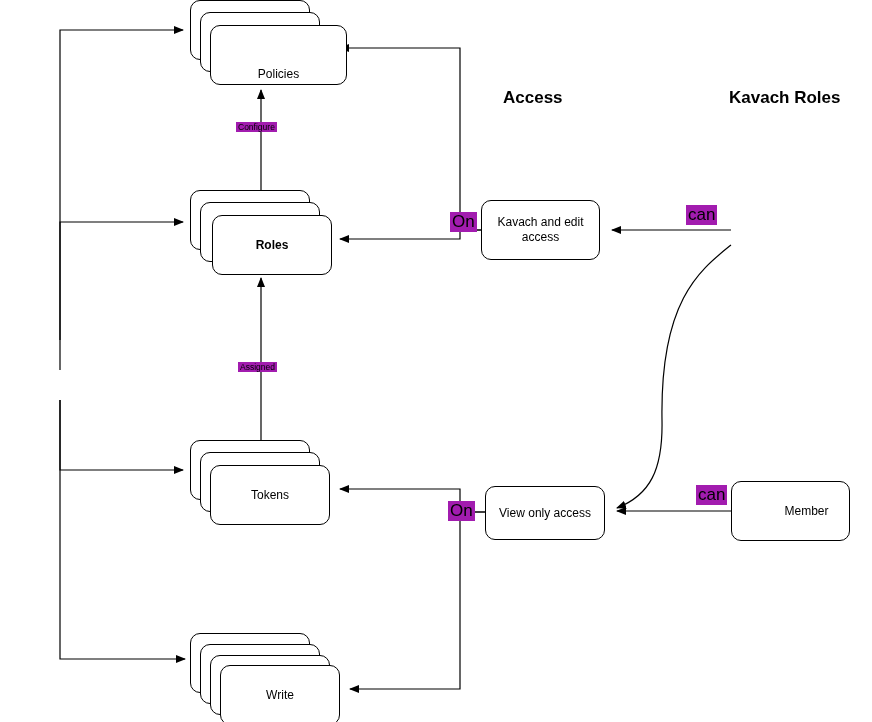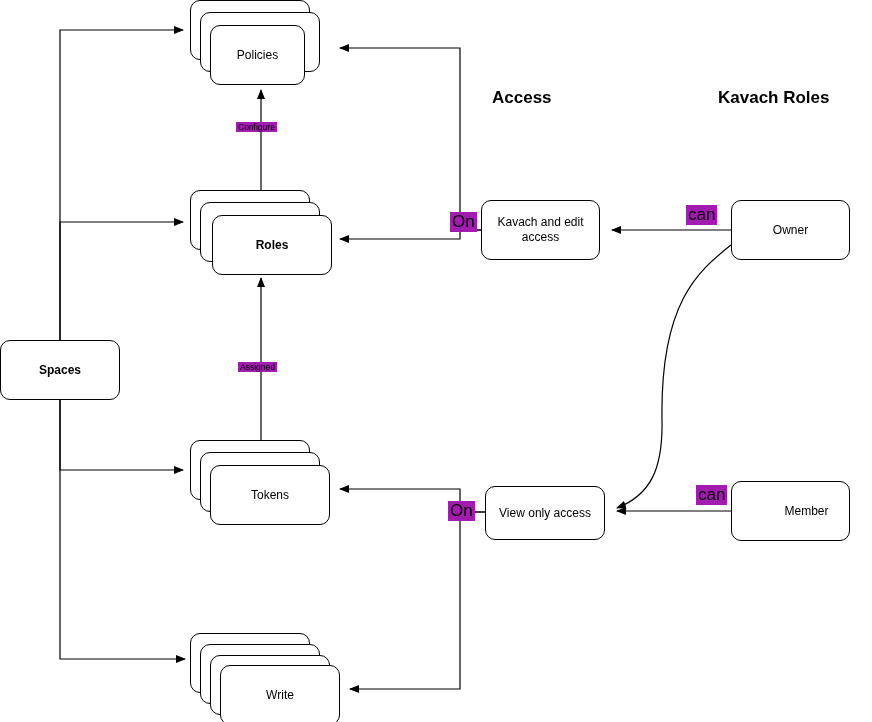--- a/index.html
+++ b/index.html
@@ -46,20 +46,21 @@
     background: #ffffff;
     border: 1px solid #000000;
     border-radius: 10px;
   }
   .heading {
     position: absolute;
     font-size: 17px;
     font-weight: bold;
     color: #000000;
     white-space: nowrap;
+    margin-left: 11px;
   }
   .edge-label {
     position: absolute;
     font-size: 8.5px;
     color: #000000;
     background: #a21caf;
     white-space: nowrap;
     padding: 0 2px;
   }
   .edge-label.big {
@@ -96,21 +97,21 @@
     <path d="M731,230 L612,230" fill="none" stroke="#000000" stroke-width="1.2" marker-end="url(#arrow)"></path>
 
     <path d="M731,245 C700,270 660,300 662,420 C663,470 650,495 617,508" fill="none" stroke="#000000" stroke-width="1.2" marker-end="url(#arrow)"></path>
 
     <path d="M731,511 L617,511" fill="none" stroke="#000000" stroke-width="1.2" marker-end="url(#arrow)"></path>
   </svg>
 
   <div>
     <div class="stack-layer" style="left:190px; top:0px; width:120px; height:60px;"></div>
     <div class="stack-layer" style="left:200px; top:12px; width:120px; height:60px;"></div>
-    <div class="node" style="left:210px; top:25px; width:95px; height:60px;">
+    <div class="node" style="left:210px; top:25px; width:137px; height:60px;align-items:flex-end;">
       <span>Policies</span>
     </div>
   </div>
 
   <div>
     <div class="stack-layer" style="left:190px; top:190px; width:120px; height:60px;"></div>
     <div class="stack-layer" style="left:200px; top:202px; width:120px; height:60px;"></div>
     <div class="node" style="left:212px; top:215px; width:120px; height:60px;font-weight:bold;">
       <span>Roles</span>
     </div>
@@ -126,34 +127,28 @@
 
   <div>
     <div class="stack-layer" style="left:190px; top:633px; width:120px; height:60px;"></div>
     <div class="stack-layer" style="left:200px; top:644px; width:120px; height:60px;"></div>
     <div class="stack-layer" style="left:210px; top:655px; width:120px; height:60px;"></div>
     <div class="node" style="left:220px; top:665px; width:120px; height:60px;">
       <span>Write</span>
     </div>
   </div>
 
-  <div class="node bold" style="left:0px; top:340px; width:120px; height:60px;">
-    <span>Spaces</span>
-  </div>
 
   <div class="node" style="left:481px; top:200px; width:119px; height:60px;">
     <span>Kavach and edit access</span>
   </div>
   <div class="node" style="left:485px; top:486px; width:120px; height:54px;">
     <span>View only access</span>
   </div>
 
-  <div class="node" style="left:731px; top:200px; width:119px; height:60px;">
-    <span>Owner</span>
-  </div>
   <div class="node" style="left:731px; top:481px; width:119px; height:60px;padding-left:36px;">
     <span>Member</span>
   </div>
 
   <div class="heading" style="left:492px; top:88px;">Access</div>
   <div class="heading" style="left:718px; top:88px;">Kavach Roles</div>
 
   <div class="edge-label" style="left:236px; top:122px;">Configure</div>
   <div class="edge-label" style="left:238px; top:362px;">Assigned</div>
   <div class="edge-label big" style="left:450px; top:212px;">On</div>

